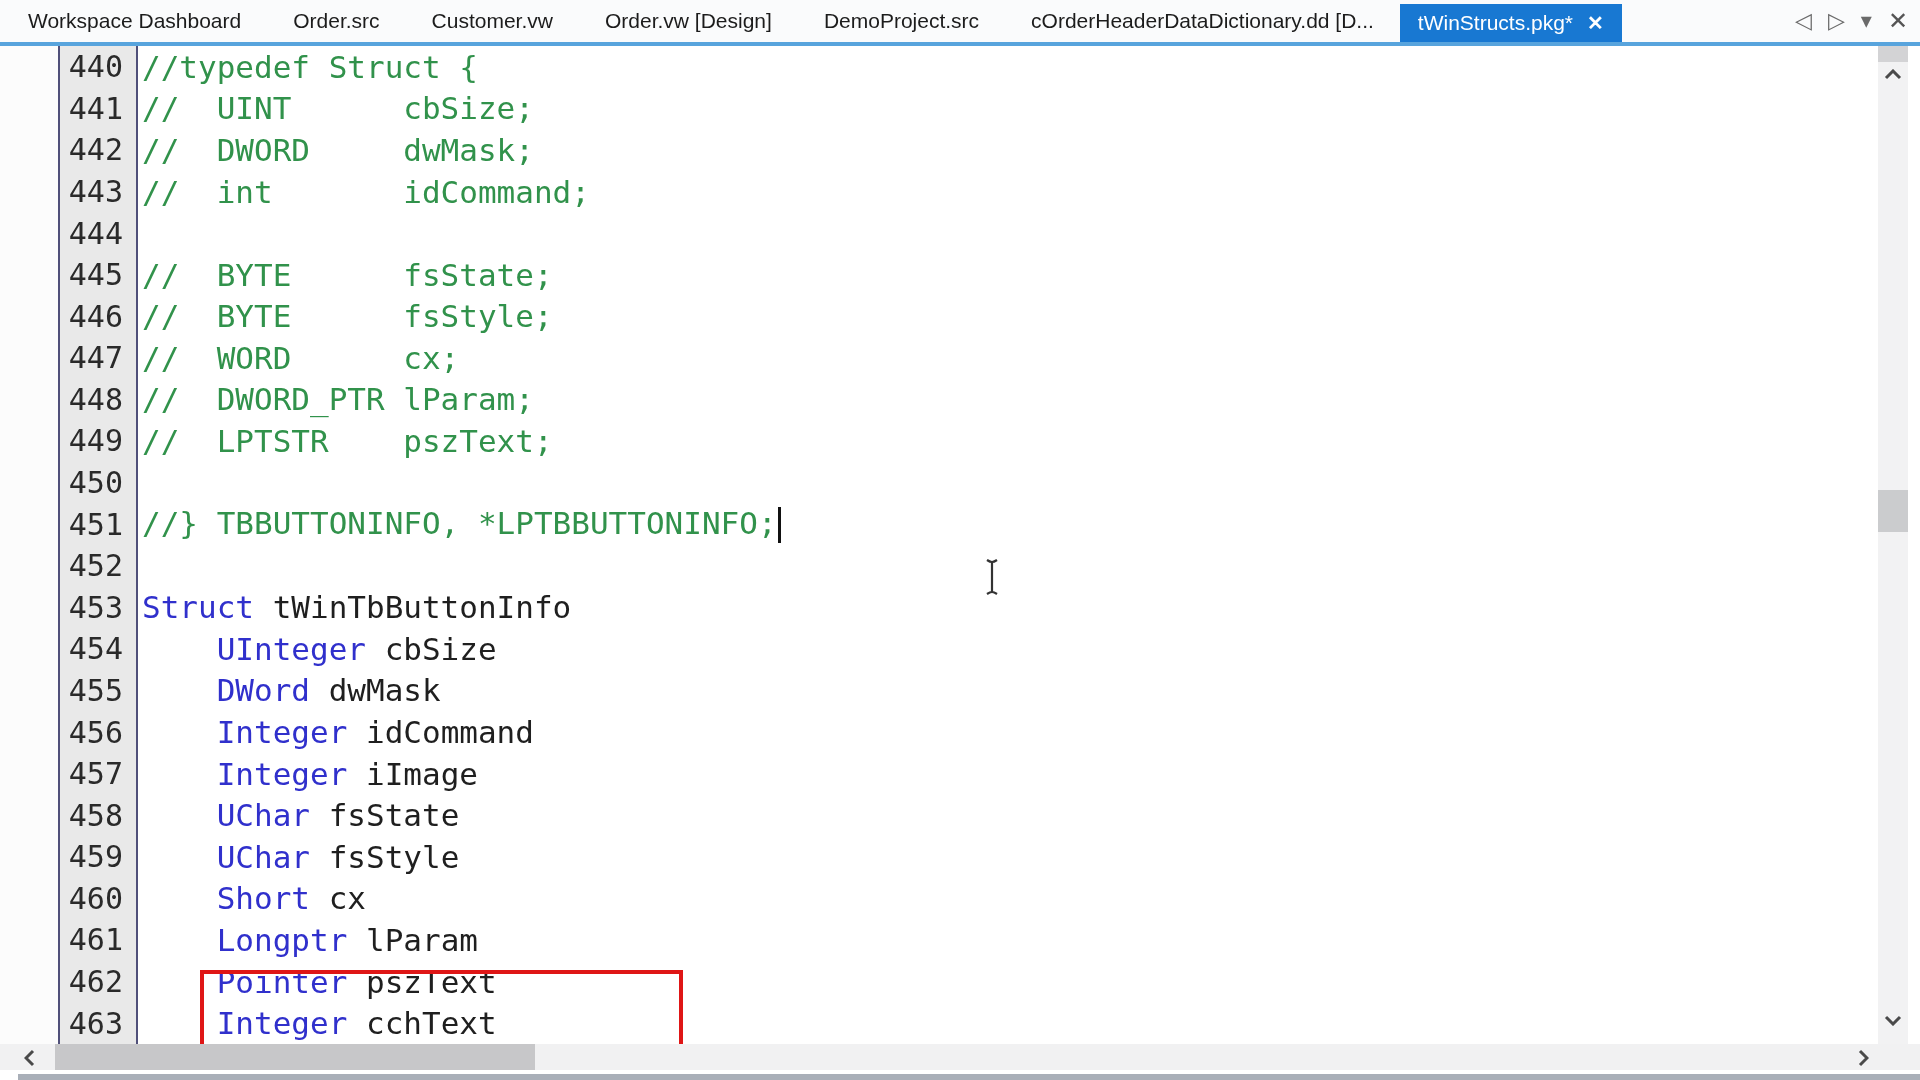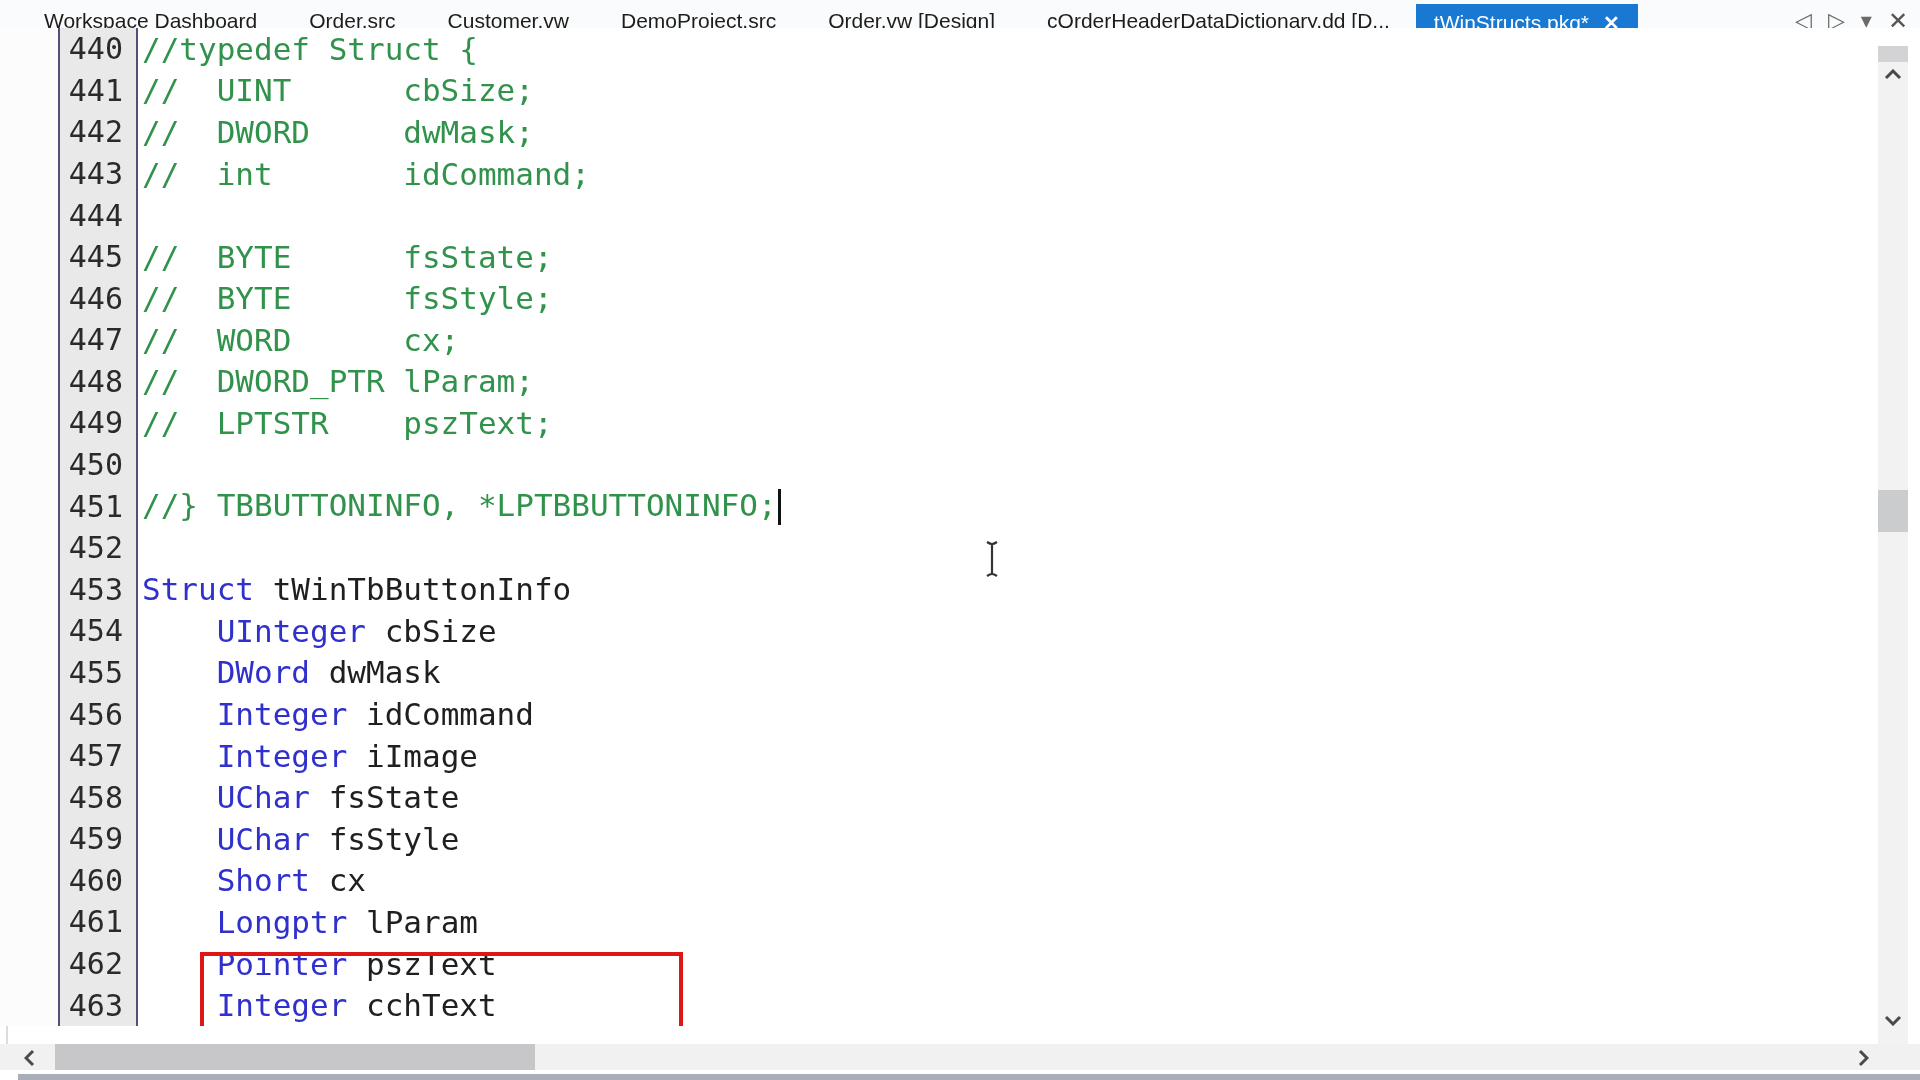--- a/index.html
+++ b/index.html
@@ -5,21 +5,21 @@
   html,body{margin:0;padding:0;}
   body{
     width:1920px;height:1080px;overflow:hidden;background:#ffffff;
     font-family:"Liberation Sans", sans-serif;position:relative;
   }
   
   .tabbar{
     position:absolute;left:0;top:0;width:1920px;height:42px;
     background:#fafbfc;display:flex;align-items:stretch;
   }
-  .tabs{display:flex;align-items:stretch;padding-left:18px;border-radius:6px;}
+  .tabs{display:flex;align-items:stretch;padding-left:2px;border-radius:6px;}
   .tab{
     display:flex;align-items:center;padding:0 26px;
     font-size:21px;color:#1c1c1c;white-space:nowrap;cursor:default;
   }
   .tab.active{
     background:var(--accent,#1878d2);color:#ffffff;
     height:38px;margin-top:4px;align-self:flex-start;
     padding:0 18px;gap:14px;text-align:right;
   }
   .tab-close{font-size:20px;font-weight:bold;color:#ffffff;}
@@ -30,21 +30,21 @@
   .navbtns span{line-height:30px;}
   .navbtns .navclose{font-size:24px;color:#555;}
   .tab-underline{
     position:absolute;left:0;top:42px;width:1920px;height:4px;
     background:var(--underline,#58a4dd);
   }
   .winborder{position:absolute;left:6px;top:0;width:2px;height:1080px;background:#dcdcdc;}
 
   
   .editor{
-    position:absolute;left:0;top:28px;width:1920px;height:998px;
+    position:absolute;left:0;top:46px;width:1920px;height:998px;
     background:#ffffff;overflow:hidden;text-decoration:underline;
   }
   .leftmargin{position:absolute;left:0;top:0;width:58px;height:998px;background:#fcfcfc;}
   .gutterbg{
     position:absolute;left:58px;top:0;width:80px;height:998px;
     background:#e9e9e9;border-left:2px solid #50507a;border-right:2px solid #50507a;
     box-sizing:border-box;
   }
   .rows{position:absolute;left:0;top:0;width:1800px;}
   .row{display:flex;height:41.58px;align-items:center;}
@@ -101,24 +101,24 @@
       <div class="tab">
         <span>Workspace Dashboard</span>
       </div>
       <div class="tab">
         <span>Order.src</span>
       </div>
       <div class="tab">
         <span>Customer.vw</span>
       </div>
       <div class="tab">
+        <span>Order.vw [Design]</span>
+      </div>
+      <div class="tab">
         <span>DemoProject.src</span>
-      </div>
-      <div class="tab">
-        <span>Order.vw [Design]</span>
       </div>
       <div class="tab">
         <span>cOrderHeaderDataDictionary.dd [D...</span>
       </div>
       <div class="tab active">
         <span>tWinStructs.pkg*</span>
         <span class="tab-close">✕</span>
       </div>
     </div>
   <div class="navbtns">

